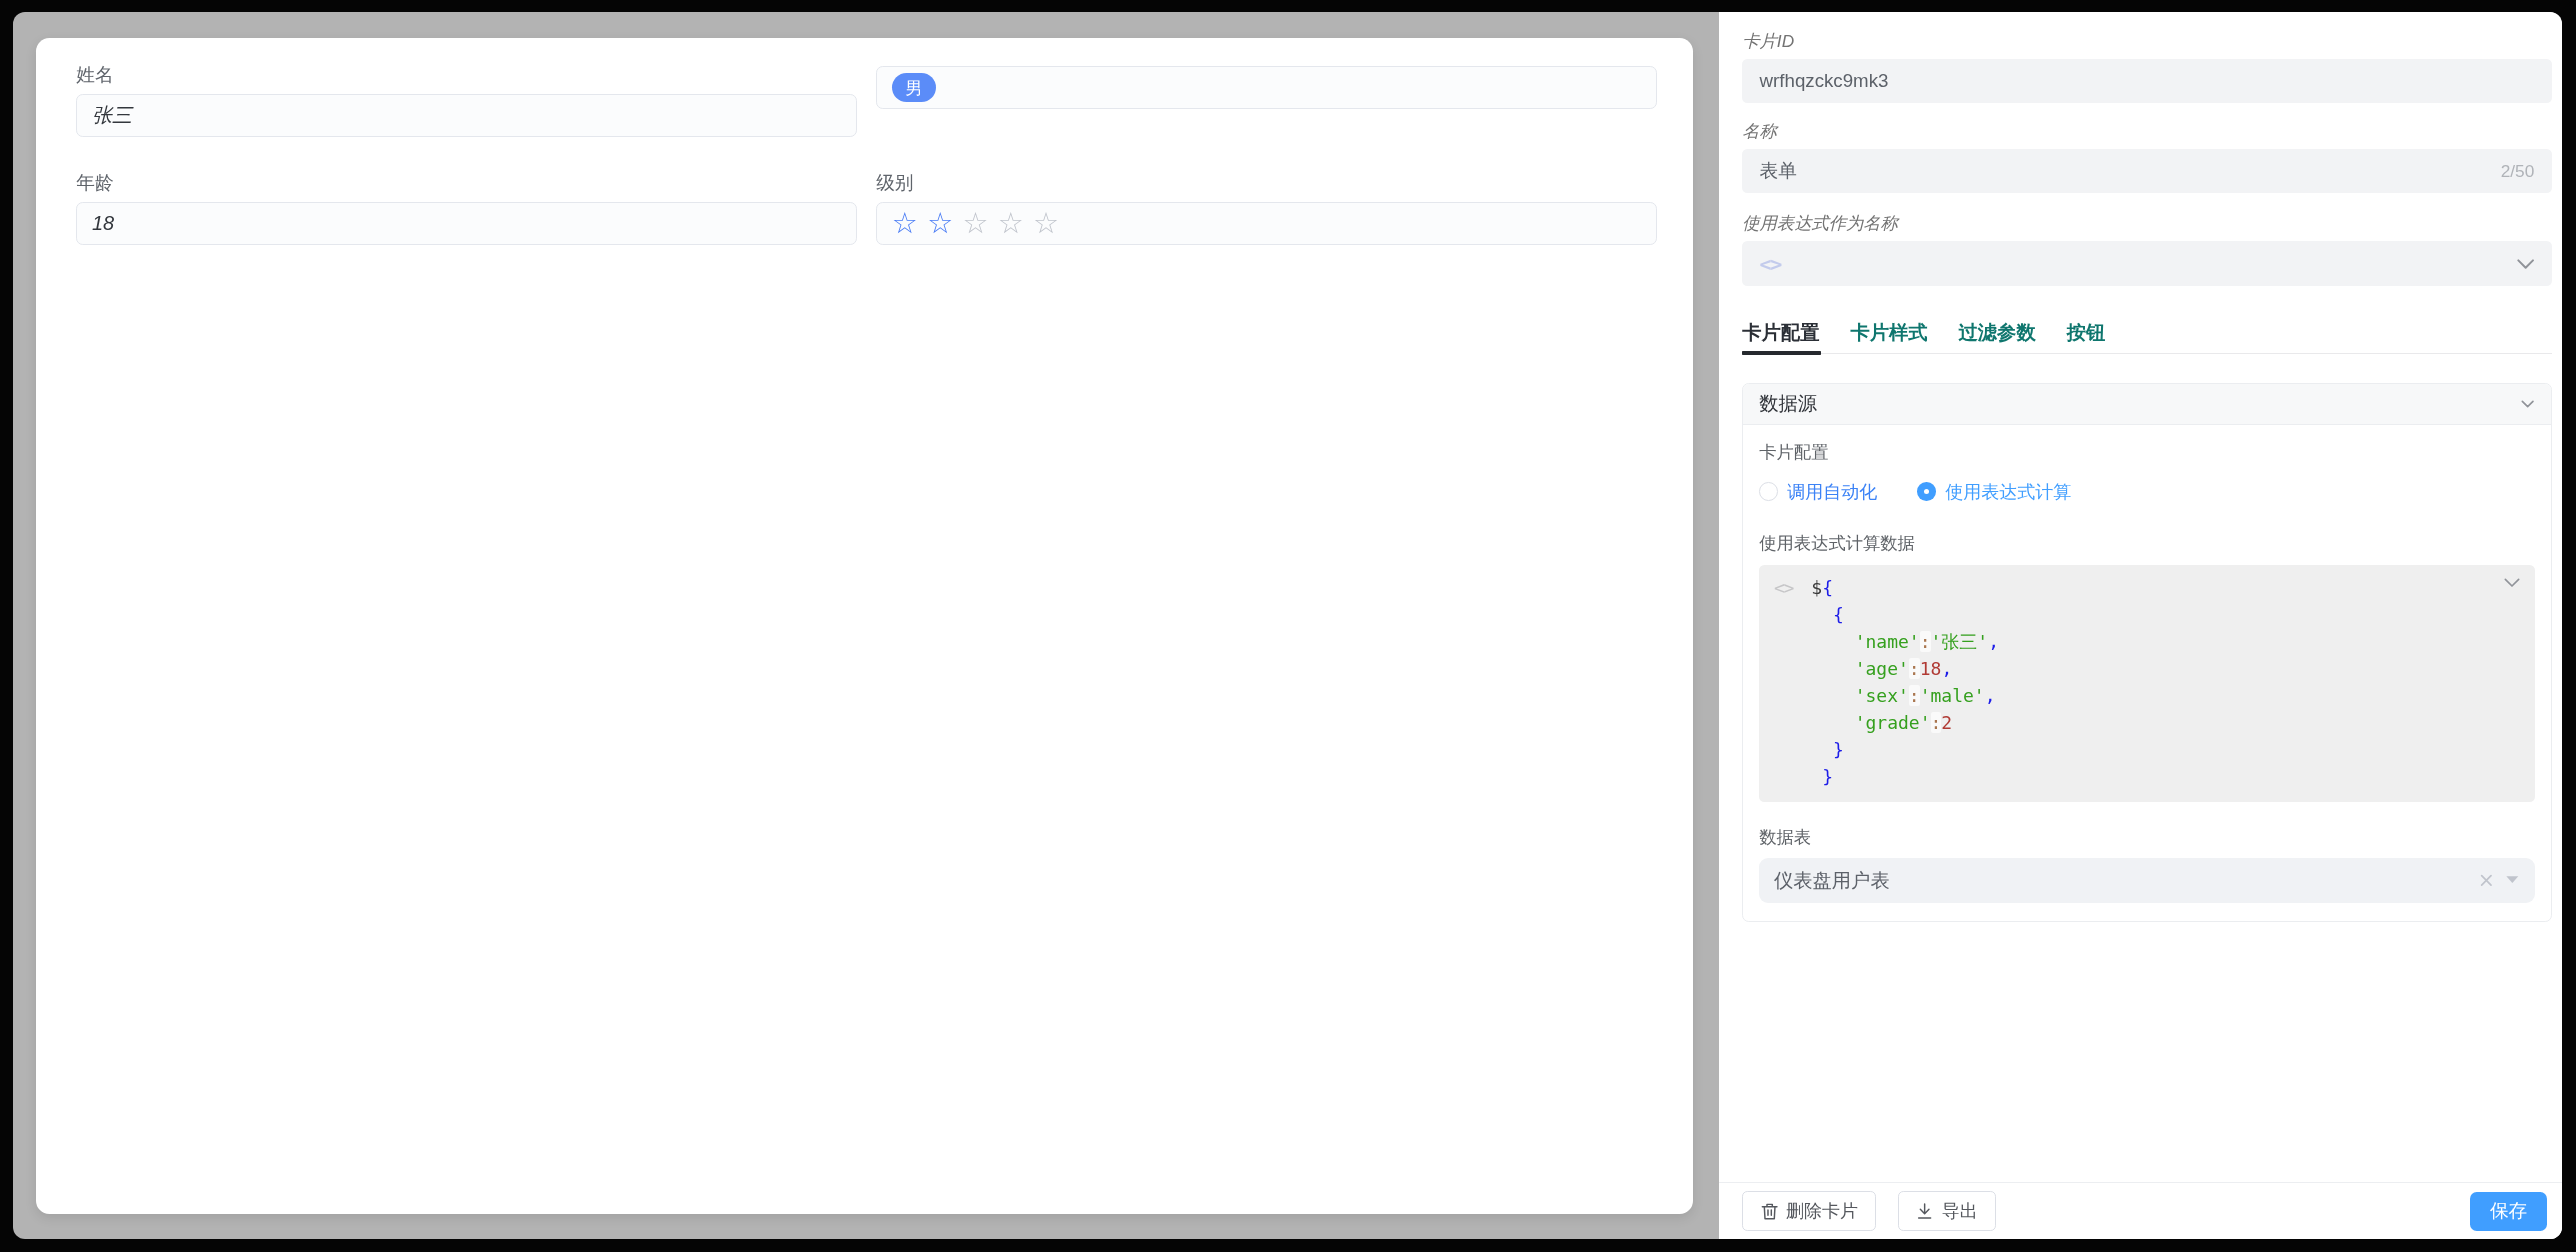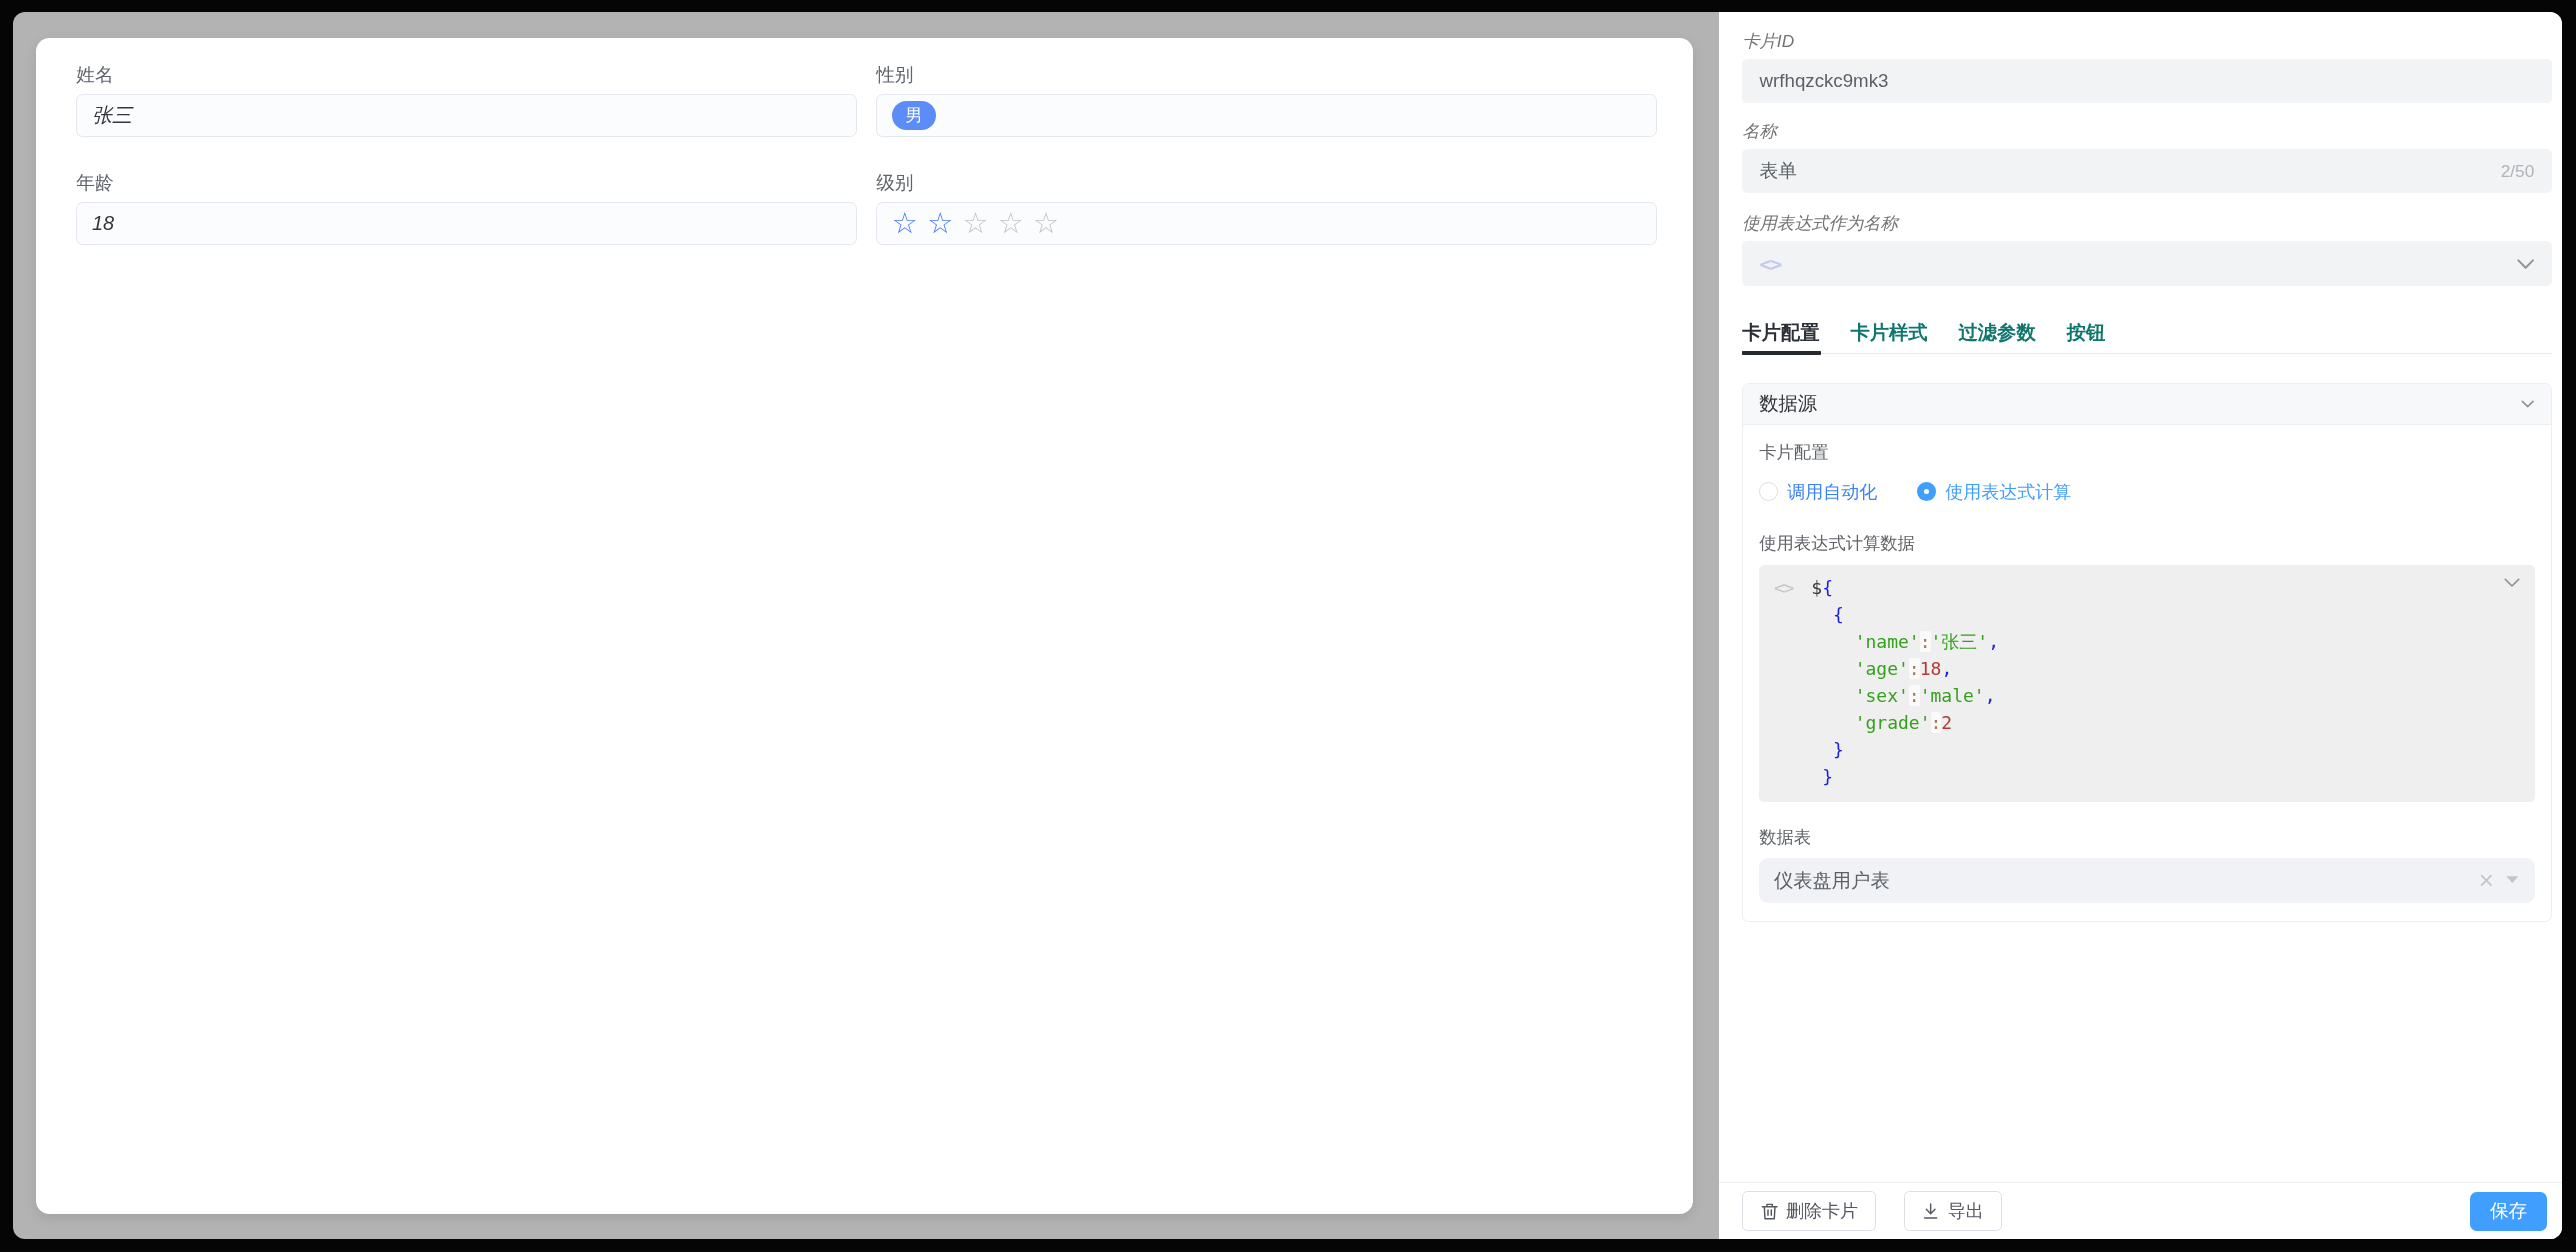--- a/index.html
+++ b/index.html
@@ -77,41 +77,40 @@
   .select{margin-top:10.7px;height:45px;background:#f0f2f5;border-radius:9px;display:flex;align-items:center;
     padding:0 14.7px;box-sizing:border-box;}
   .select-value{font-size:19.3px;color:#5c6169;}
   .select-icons{margin-left:auto;display:flex;align-items:center;gap:12px;}
 
   
   .footer{position:absolute;left:0;right:0;bottom:0;height:57px;border-top:1.3px solid #eceef1;
     display:flex;align-items:center;padding:0 15px 0 23px;box-sizing:border-box;border-radius:0 0 12px 0;background:#fff;}
   .btn{height:40px;border:1.3px solid #dcdfe6;background:#fff;border-radius:5.3px;display:flex;align-items:center;
     padding:0 17.3px;font-size:18px;color:#55585e;gap:8px;}
-  .btn + .btn{margin-left:28px;justify-content:center;}
+  .btn + .btn{margin-left:22px;justify-content:center;}
   .btn-primary{margin-left:auto;height:39px;background:#409eff;border:none;border-radius:6.7px;color:#fff;
     display:flex;align-items:center;padding:0 20px;font-size:18.7px;}
 </style>
 </head>
 <body>
 
 <div class="stage">
 
   <div class="form-card">
     <div class="form-grid">
 
       <div class="field">
         <div class="f-label">姓名</div>
         <div class="f-input">
           <span class="f-value">张三</span>
         </div>
       </div>
 
       <div class="field">
-        <div class="f-label">性别</div>
         <div class="f-input">
           <span class="tag-pill" id="gender-tag" style="background: rgb(91, 140, 248);">男</span>
         </div>
       </div>
 
       <div class="field">
         <div class="f-label">年龄</div>
         <div class="f-input">
           <span class="f-value">18</span>
         </div>

